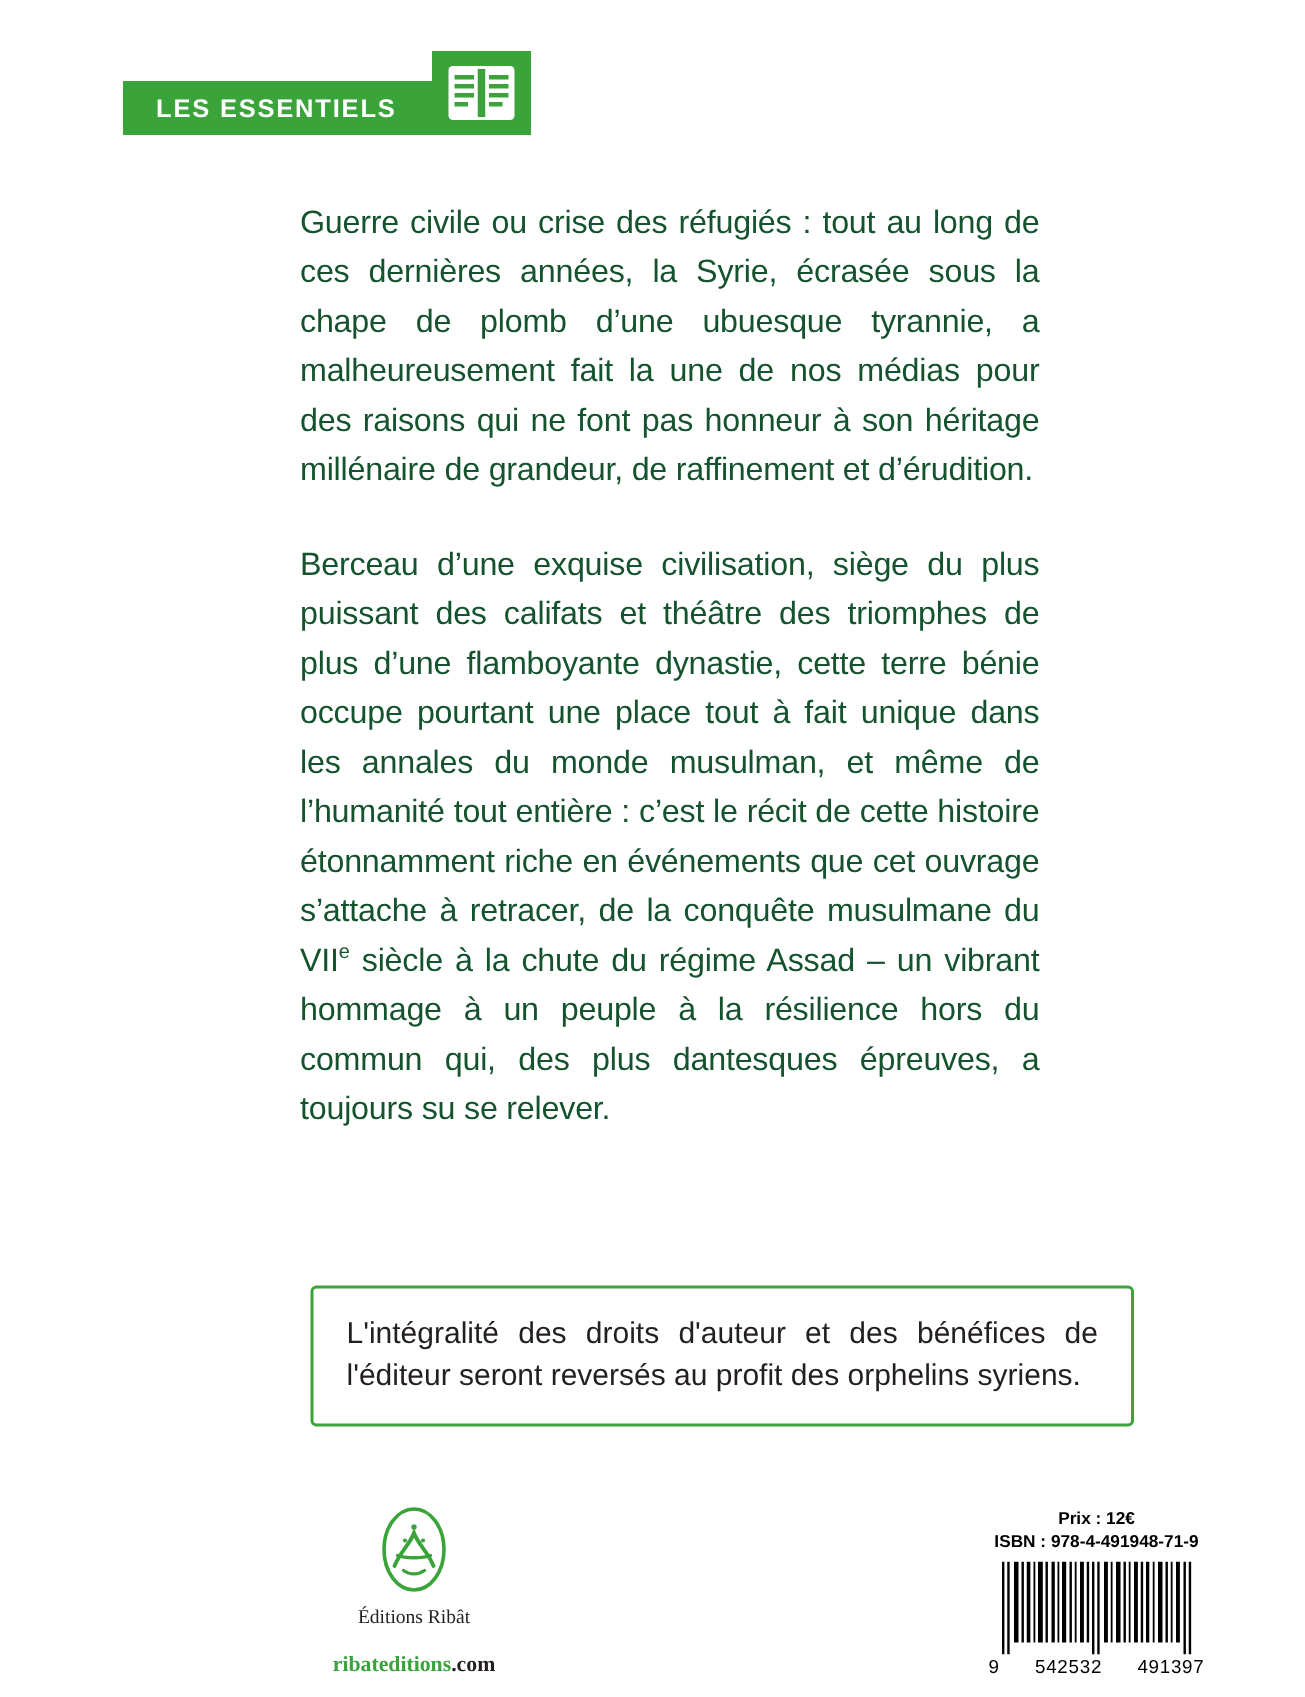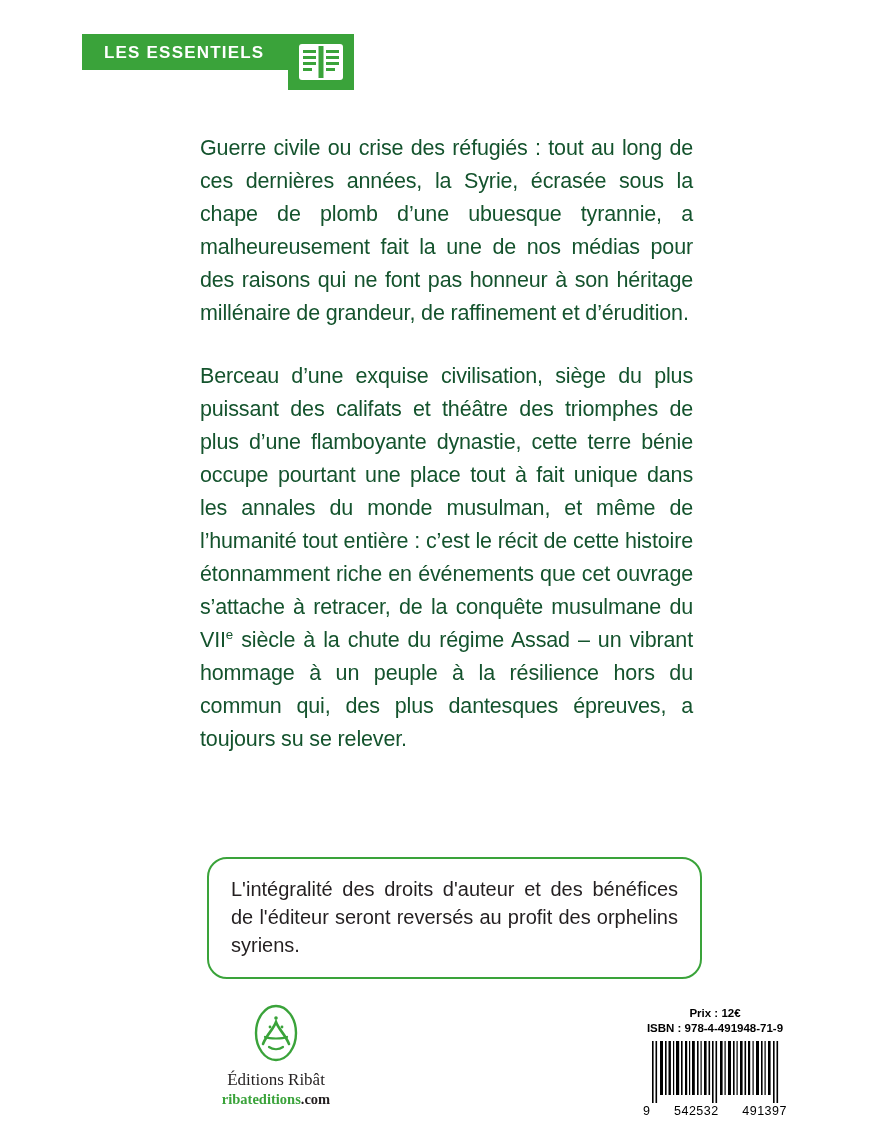--- a/index.html
+++ b/index.html
@@ -15,21 +15,21 @@
     position: relative;
     overflow: hidden;
   }
 
   
   .header {
     position: absolute;
     top: 34px;
     left: 82px;
     display: flex;
-    align-items: flex-start;
+    align-items: flex-end;
   }
   .collection-tag {
     background: #3aa33a;
     color: #ffffff;
     font-size: 17px;
     letter-spacing: 1.2px;
     font-weight: 600;
     padding: 9px 26px 9px 22px;
     line-height: 1;
     display: flex;
@@ -66,23 +66,23 @@
   }
   .blurb p:last-child { margin-bottom: 12px; }
   .blurb p.first-para { text-align: justify; }
   sup.ordinal { font-size: 0.62em; vertical-align: super; line-height: 0; }
 
   
   .callout {
     position: absolute;
     left: 207px;
     top: 857px;
-    width: 495px;
+    width: 549px;
     border: 2px solid #3aa33a;
-    border-radius: 20px;
+    border-radius: 4px;
     padding: 16px 22px 18px 22px;
     box-sizing: border-box;
   }
   .callout p {
     margin: 0;
     font-size: 20px;
     line-height: 28px;
     color: #231f20;
     text-align: justify;
   }
@@ -96,36 +96,36 @@
     text-align: center;
   }
   .pub-mark {
     width: 66px;
     height: 66px;
     margin: 0 auto 4px auto;
     position: relative;
   }
   .pub-name {
     font-family: "Liberation Serif", serif;
-    font-size: 17px;
+    font-size: 13px;
     color: #231f20;
-    margin-bottom: 1px;
+    margin-bottom: 16px;
   }
   .pub-site {
     font-size: 14.5px;
     color: #231f20;
     font-family: Liberation Serif, serif;
   }
   .pub-site .green { color: #3aa33a; font-weight: 700; }
   .pub-site .dark { color: #231f20; font-weight: 600; }
 
   
   .commerce {
     position: absolute;
-    right: 82px;
+    right: 66px;
     top: 1006px;
     width: 146px;
     text-align: left;
   }
   .price-line, .isbn-line {
     font-size: 11.5px;
     font-weight: 700;
     color: #000;
     line-height: 15px;
     text-align: center;

